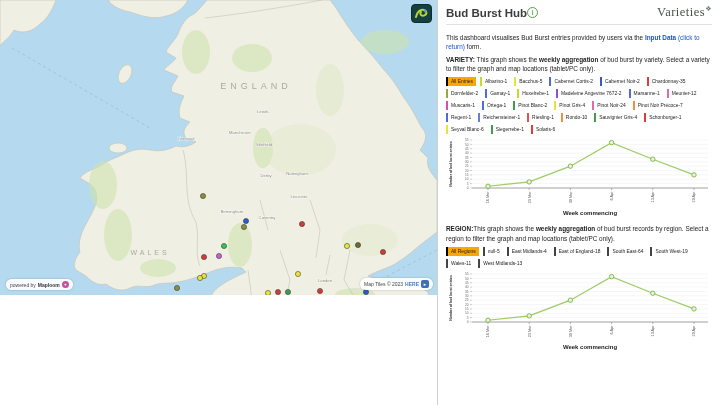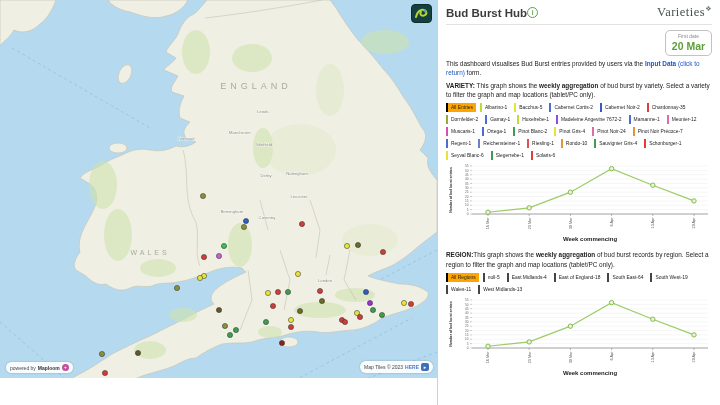--- a/index.html
+++ b/index.html
@@ -1,17 +1,17 @@
 <!DOCTYPE html>
 <html><head>
 <meta charset="utf-8">
 <style>
   html,body{margin:0;padding:0}
   body{width:720px;height:405px;overflow:hidden;display:flex;font-family:"Liberation Sans",sans-serif;background:#fff}
-  .map-panel{position:relative;width:437px;height:378px;flex:0 0 437px;background:#b5d9ee;overflow:hidden}
+  .map-panel{position:relative;width:437px;height:295px;flex:0 0 437px;background:#b5d9ee;overflow:hidden}
   .map-logo{position:absolute;top:4px;right:5px;width:19px;height:17px;border-radius:4px;background:#14413f;border:1px solid #0d2e2d;display:flex;align-items:center;justify-content:center}
   .chip{position:absolute;bottom:5px;background:rgba(255,255,255,.92);border-radius:6px;font-size:5px;color:#444;padding:2px 4px;display:flex;align-items:center;gap:2px;box-shadow:0 0 2px rgba(0,0,0,.25)}
   .chip-left{left:6px}
   .chip-right{right:4px}
   .chip b{font-weight:bold;color:#333}
   .heart{width:7px;height:7px;border-radius:50%;background:#c2509e;color:#fff;font-size:4px;line-height:7px;text-align:center;display:inline-block}
   .here{color:#4a78c9;font-weight:bold}
   .info-btn{width:8px;height:8px;border-radius:2px;background:#3f6fb5;color:#fff;font-size:5px;line-height:8px;text-align:center;display:inline-block}
   .right-panel{flex:1;background:#fff;border-left:1px solid #cfcfcf;padding:4px 8px 0 8px;box-sizing:border-box;overflow:hidden}
   .hdr{display:flex;justify-content:space-between;align-items:center;border-bottom:1px solid #e2e2e2;padding:1px 0 4px 0}
@@ -186,24 +186,20 @@
 <div class="right-panel">
   <div class="hdr">
     <div class="title-wrap">
       <span class="page-title">Bud Burst Hub</span>
       <span class="info-icon">i</span>
     </div>
     <div class="brand"><span>Varieties</span><span class="vs-icon">❖</span></div>
   </div>
 
   <div class="stats" id="stats-row">
-      <div class="stat">
-        <div class="lb">First date</div>
-        <div class="vl">20 Mar</div>
-      </div>
     </div>
 
   <div class="para">
     <span>This dashboard visualises Bud Burst entries provided by users via the </span><span class="link">Input Data</span><span class="link2"> (click to return)</span><span> form.</span>
   </div>
 
   <div class="para">
     <span class="b">VARIETY:</span><span> This graph shows the </span><span class="b">weekly aggregation</span><span> of bud burst by variety. Select a variety to filter the graph and map locations (tablet/PC only).</span>
   </div>
 

